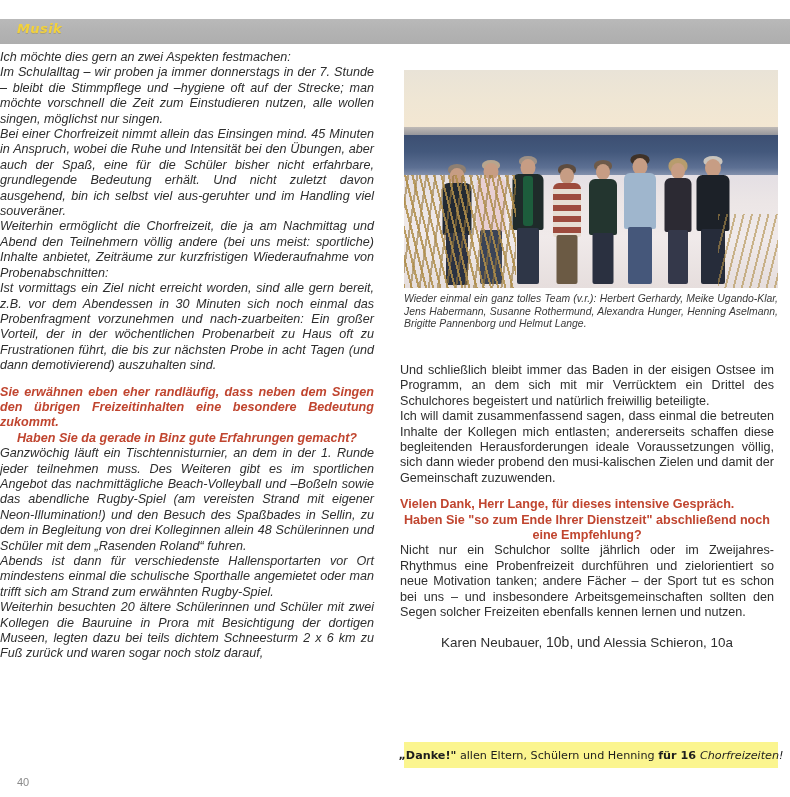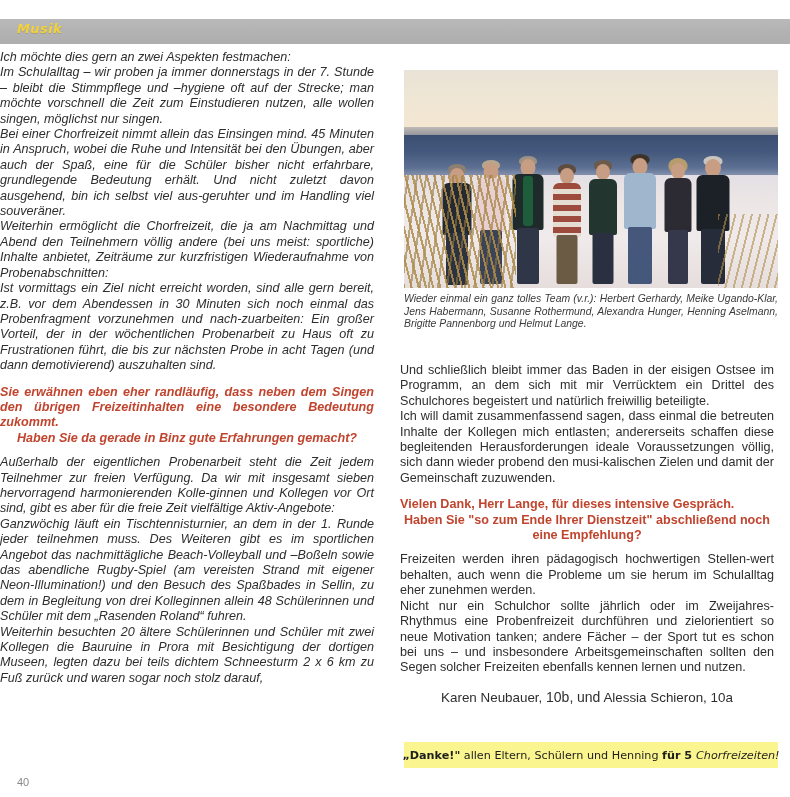--- a/index.html
+++ b/index.html
@@ -220,22 +220,22 @@
   <div class="column" id="col-left">
     <p class="body">Ich möchte dies gern an zwei Aspekten festmachen:</p>
     <p class="body">Im Schulalltag – wir proben ja immer donnerstags in der 7. Stunde – bleibt die Stimmpflege und –hygiene oft auf der Strecke; man möchte vorschnell die Zeit zum Einstudieren nutzen, alle wollen singen, möglichst nur singen.</p>
     <p class="body">Bei einer Chorfreizeit nimmt allein das Einsingen mind. 45 Minuten in Anspruch, wobei die Ruhe und Intensität bei den Übungen, aber auch der Spaß, eine für die Schüler bisher nicht erfahrbare, grundlegende Bedeutung erhält. Und nicht zuletzt davon ausgehend, bin ich selbst viel aus-geruhter und im Handling viel souveräner.</p>
     <p class="body">Weiterhin ermöglicht die Chorfreizeit, die ja am Nachmittag und Abend den Teilnehmern völlig andere (bei uns meist: sportliche) Inhalte anbietet, Zeiträume zur kurzfristigen Wiederaufnahme von Probenabschnitten:</p>
     <p class="body">Ist vormittags ein Ziel nicht erreicht worden, sind alle gern bereit, z.B. vor dem Abendessen in 30 Minuten sich noch einmal das Probenfragment vorzunehmen und nach-zuarbeiten:  Ein großer Vorteil, der in der wöchentlichen Probenarbeit zu Haus oft zu Frustrationen führt, die bis zur nächsten Probe in acht Tagen (und dann demotivierend) auszuhalten sind.</p>
 
     <p class="question lead">Sie erwähnen eben eher randläufig, dass neben dem Singen den übrigen Freizeitinhalten eine besondere Bedeutung zukommt.</p>
     <p class="question nojust">Haben Sie da gerade in Binz gute Erfahrungen gemacht?</p>
 
-    <p class="body gap">Außerhalb der eigentlichen Probenarbeit steht die Zeit jedem Teilnehmer zur freien Verfügung. Da wir mit insgesamt sieben hervorragend harmonierenden Kolle-ginnen und Kollegen vor Ort sind, gibt es aber für die freie Zeit vielfältige Aktiv-Angebote:</p>
     <p class="body">Ganzwöchig läuft ein Tischtennisturnier, an dem in der 1. Runde jeder teilnehmen muss. Des Weiteren gibt es im sportlichen Angebot das nachmittägliche Beach-Volleyball und –Boßeln sowie das abendliche Rugby-Spiel (am vereisten Strand mit eigener Neon-Illumination!) und den Besuch des Spaßbades in Sellin, zu dem in Begleitung von drei Kolleginnen allein 48 Schülerinnen und Schüler mit dem „Rasenden Roland“ fuhren.</p>
+    <p class="body">Abends ist dann für verschiedenste Hallensportarten vor Ort mindestens einmal die schulische Sporthalle angemietet oder man trifft sich am Strand zum erwähnten Rugby-Spiel.</p>
     <p class="body">Weiterhin besuchten 20 ältere Schülerinnen und Schüler mit zwei Kollegen die Bauruine in Prora mit Besichtigung der dortigen Museen, legten dazu bei teils dichtem Schneesturm 2 x 6 km zu Fuß zurück und  waren  sogar  noch stolz darauf,</p>
   </div>
 
 
   <div id="photo-figure">
     <div id="photo-frame">
       <div id="ph-sky"></div>
       <div id="ph-land"></div>
       <div id="ph-sea"></div>
       <div id="ph-snow"></div>
@@ -296,31 +296,30 @@
     <p id="photo-caption">Wieder einmal ein ganz tolles Team (v.r.):  Herbert Gerhardy, Meike Ugando-Klar,  Jens  Habermann,  Susanne  Rothermund,  Alexandra Hunger, Henning Aselmann, Brigitte Pannenborg und Helmut Lange.</p>
   </div>
 
   <div class="column" id="col-right-lower" style="top:363px; left:400px;">
     <p class="body">Und schließlich bleibt immer das Baden in der eisigen Ostsee im Programm, an dem sich mit mir Verrücktem ein Drittel des Schulchores begeistert und natürlich freiwillig beteiligte.</p>
     <p class="body">Ich will damit zusammenfassend sagen, dass einmal die betreuten Inhalte der Kollegen mich entlasten; andererseits schaffen diese begleitenden Herausforderungen ideale Voraussetzungen völlig, sich dann wieder probend den musi-kalischen Zielen und damit der Gemeinschaft zuzuwenden.</p>
 
     <p class="question lead">Vielen Dank, Herr Lange, für dieses intensive Gespräch.</p>
     <p class="question nojust">Haben Sie "so zum Ende Ihrer Dienstzeit" abschließend noch eine Empfehlung?</p>
 
-    <p class="body gap">Freizeiten werden ihren pädagogisch hochwertigen Stellen-wert behalten, auch wenn die Probleme um sie herum im Schulalltag eher zunehmen werden.</p>
     <p class="body">Nicht nur ein Schulchor sollte jährlich oder im Zweijahres-Rhythmus eine Probenfreizeit durchführen und zielorientiert so neue Motivation tanken; andere Fächer – der Sport tut es schon bei uns – und insbesondere Arbeitsgemeinschaften sollten den Segen solcher Freizeiten ebenfalls kennen lernen und nutzen.</p>
 
     <p id="signature">
       <span>Karen Neubauer,</span>
       <span class="small">10b,</span>
       <span class="small">und</span>
       <span>Alessia Schieron,</span>
       <span>10a</span>
     </p>
   </div>
 
   <div id="thanks-box">
-    <span class="thanks-text"><b>„Danke!"</b><span> allen Eltern, Schülern und Henning </span><b>für 5 </b><i>Chorfreizeiten!</i></span>
+    <span class="thanks-text"><b>„Danke!"</b><span> allen Eltern, Schülern und Henning </span><b>für 16 </b><i>Chorfreizeiten!</i></span>
   </div>
 
   <div id="page-number">40</div>
 
 </div>
 
 </body></html>

